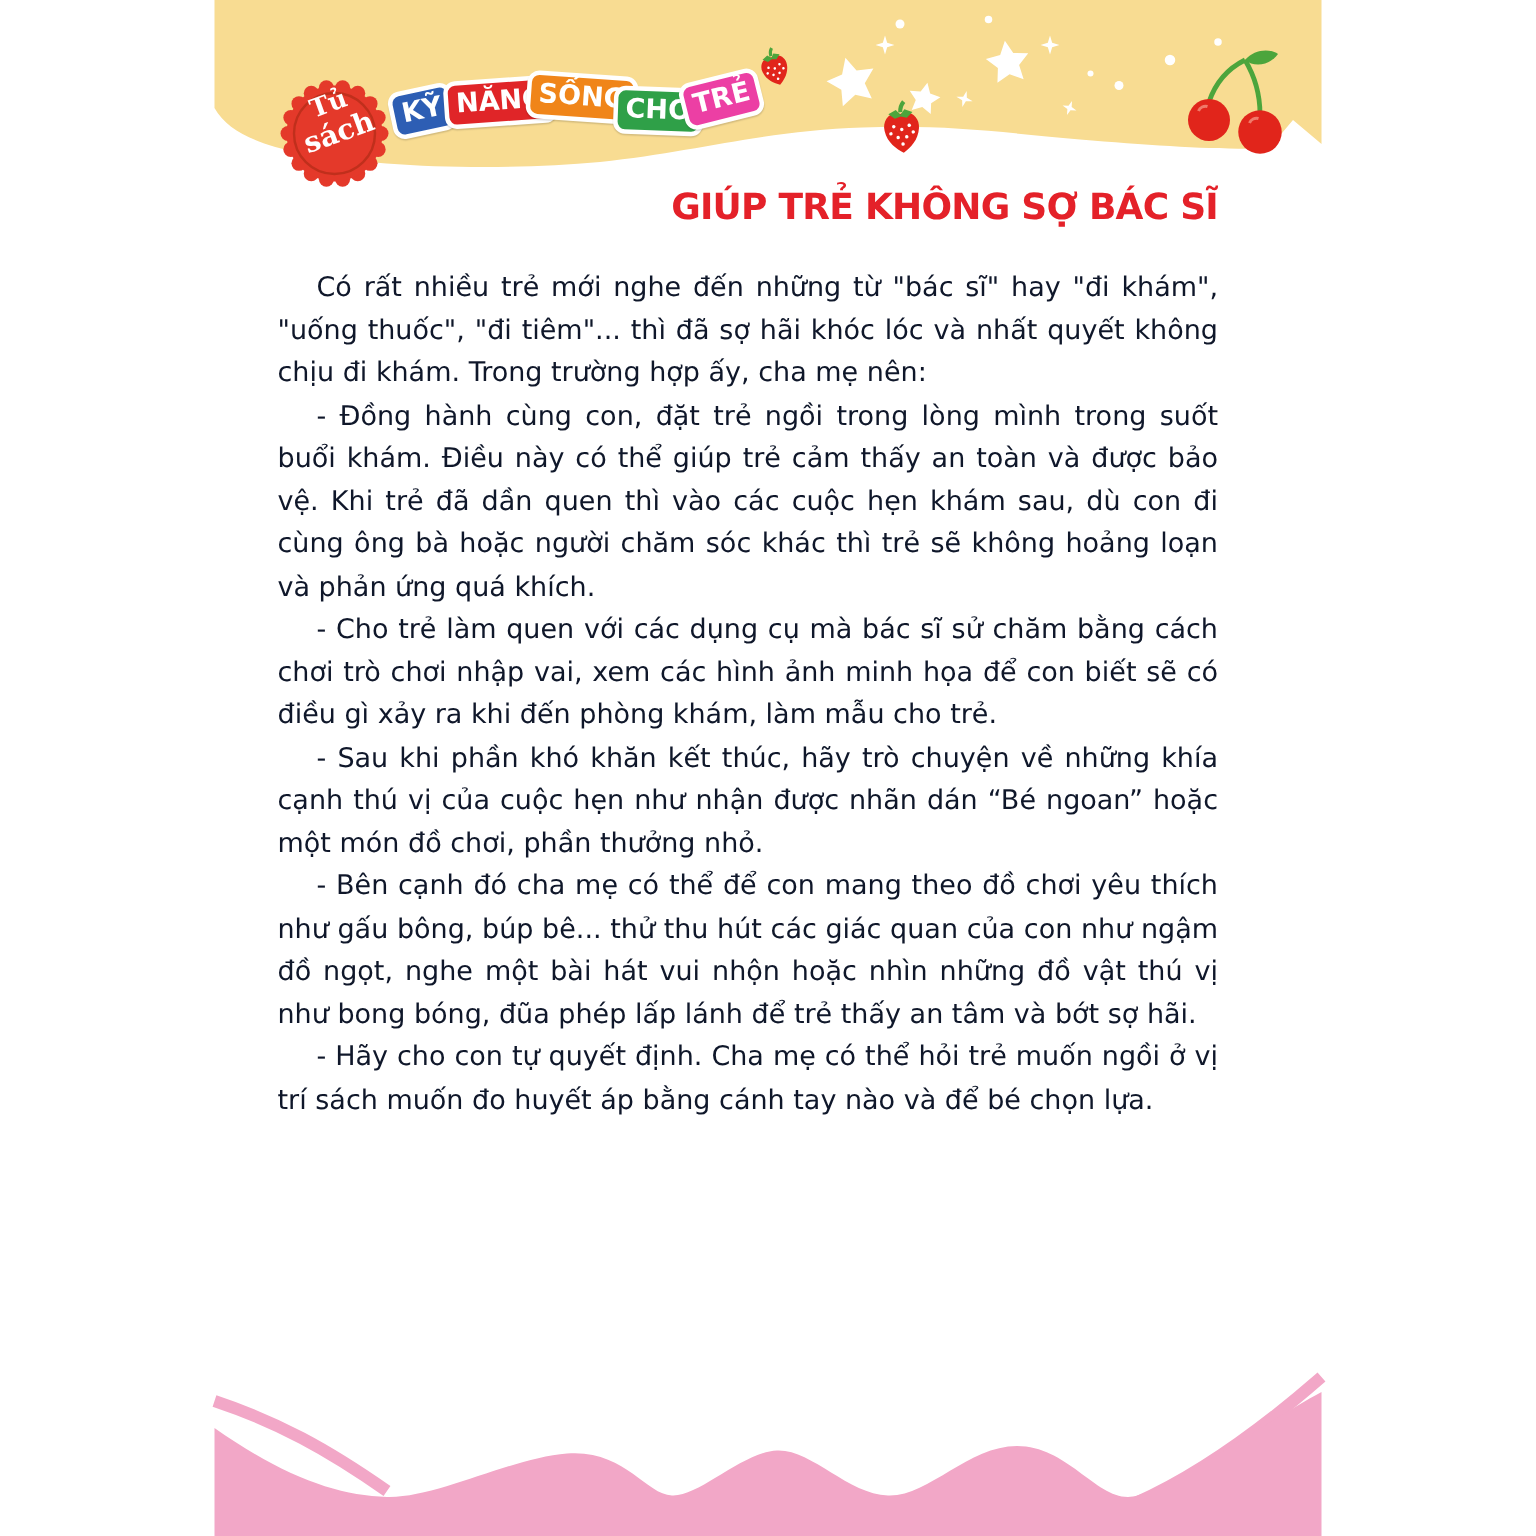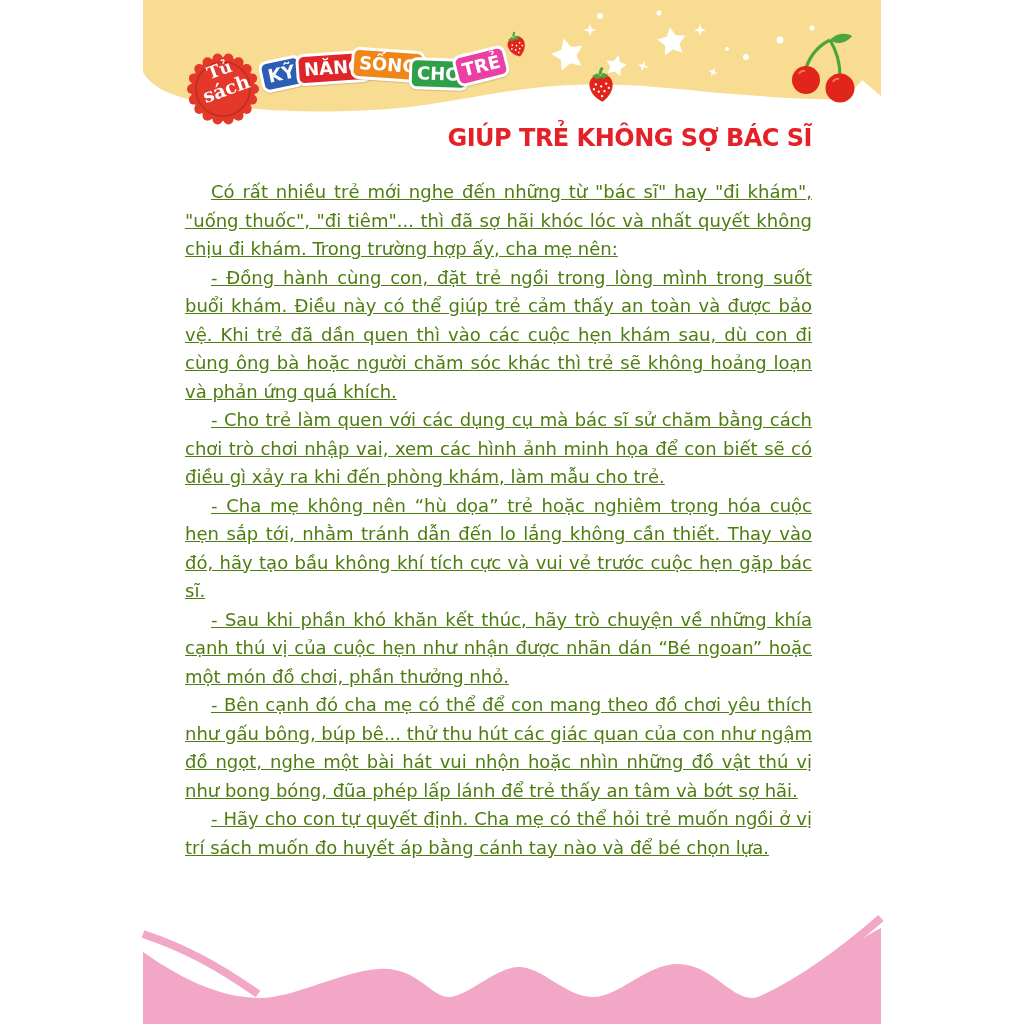--- a/index.html
+++ b/index.html
@@ -24,22 +24,22 @@
   .w0{left:260px;top:58px;transform:rotate(-12deg);}
   .w1{left:296px;top:52px;transform:rotate(-4deg);}
   .w2{left:351px;top:49px;transform:rotate(4deg);}
   .w3{left:409px;top:58px;transform:rotate(2deg);}
   .w4{left:454px;top:50px;transform:rotate(-14deg);}
 
   
   .main{position:absolute;left:185px;top:124px;width:627px;}
   .page-title{margin:0 0 26px 0;text-align:right;color:#E42129;
               font-size:24px;font-weight:bold;letter-spacing:-0.5px;}
-  .body p{margin:0;color:#4d7c0f;font-size:18px;line-height:28.5px;
-          text-align:justify;text-indent:26px;text-decoration:underline;}
+  .body p{margin:0;color:#0f172a;font-size:18px;line-height:28.5px;
+          text-align:justify;text-indent:26px;}
 
   
   .footer{position:absolute;left:0;top:890px;width:1024px;height:134px;}
   .footer svg{position:absolute;left:0;top:0;}
 </style>
 </head>
 <body>
 
 <div class="page">
 
@@ -141,21 +141,20 @@
       <span class="series-word w4" style="background: rgb(236, 63, 164);">TRẺ</span>
     </div>
   </div>
 
   <main class="main">
     <h1 class="page-title">GIÚP TRẺ KHÔNG SỢ BÁC SĨ</h1>
     <div class="body">
       <p>Có rất nhiều trẻ mới nghe đến những từ "bác sĩ" hay "đi khám", "uống thuốc", "đi tiêm"... thì đã sợ hãi khóc lóc và nhất quyết không chịu đi khám. Trong trường hợp ấy, cha mẹ nên:</p>
       <p>- Đồng hành cùng con, đặt trẻ ngồi trong lòng mình trong suốt buổi khám. Điều này có thể giúp trẻ cảm thấy an toàn và được bảo vệ. Khi trẻ đã dần quen thì vào các cuộc hẹn khám sau, dù con đi cùng ông bà hoặc người chăm sóc khác thì trẻ sẽ không hoảng loạn và phản ứng quá khích.</p>
       <p>- Cho trẻ làm quen với các dụng cụ mà bác sĩ sử chăm bằng cách chơi trò chơi nhập vai, xem các hình ảnh minh họa để con biết sẽ có điều gì xảy ra khi đến phòng khám, làm mẫu cho trẻ.</p>
-      <p>- Cha mẹ không nên “hù dọa” trẻ hoặc nghiêm trọng hóa cuộc hẹn sắp tới, nhằm tránh dẫn đến lo lắng không cần thiết. Thay vào đó, hãy tạo bầu không khí tích cực và vui vẻ trước cuộc hẹn gặp bác sĩ.</p>
       <p>- Sau khi phần khó khăn kết thúc, hãy trò chuyện về những khía cạnh thú vị của cuộc hẹn như nhận được nhãn dán “Bé ngoan” hoặc một món đồ chơi, phần thưởng nhỏ.</p>
       <p>- Bên cạnh đó cha mẹ có thể để con mang theo đồ chơi yêu thích như gấu bông, búp bê... thử thu hút các giác quan của con như ngậm đồ ngọt, nghe một bài hát vui nhộn hoặc nhìn những đồ vật thú vị như bong bóng, đũa phép lấp lánh để trẻ thấy an tâm và bớt sợ hãi.</p>
       <p>- Hãy cho con tự quyết định. Cha mẹ có thể hỏi trẻ muốn ngồi ở vị trí sách muốn đo huyết áp bằng cánh tay nào và để bé chọn lựa.</p>
     </div>
   </main>
 
   <div class="footer">
     <svg width="1024" height="134" viewBox="0 0 1024 134">
       <path d="M143,44 C185,58 218,76 258,104" stroke="#F2A7C7" stroke-width="8" fill="none"></path>
       <path d="M757,112 C800,93 842,62 881,28" stroke="#F2A7C7" stroke-width="8" fill="none"></path>

